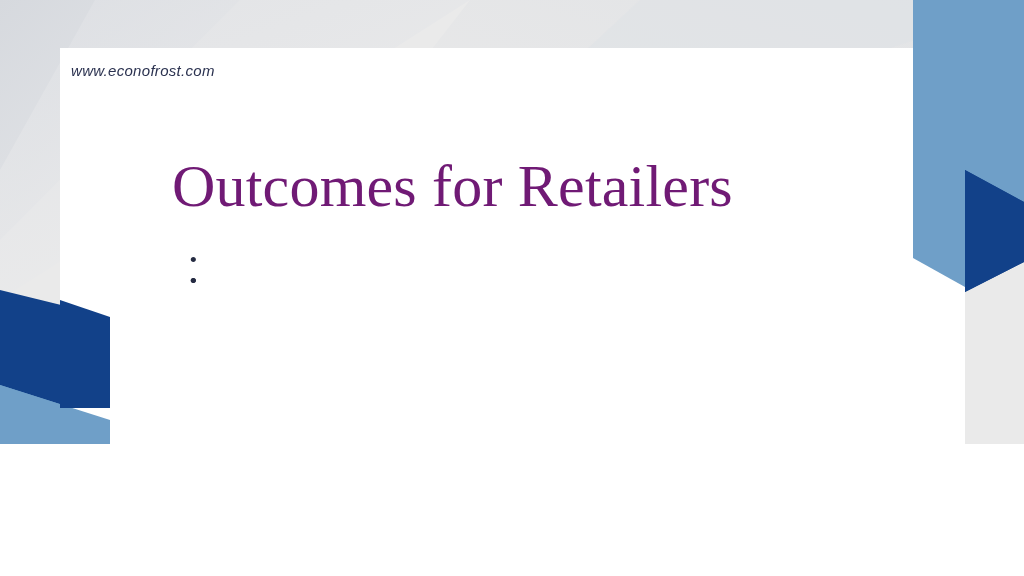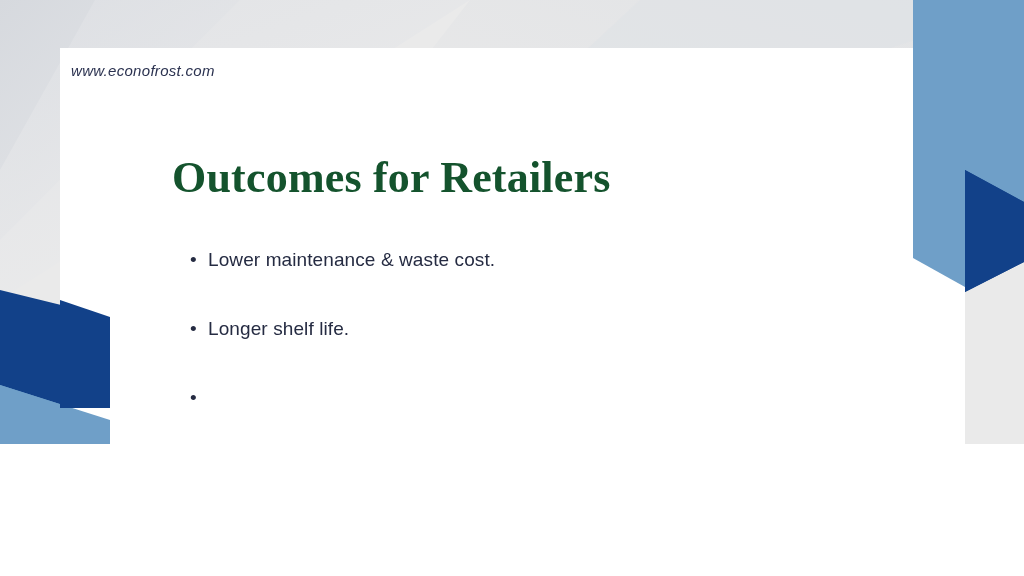--- a/index.html
+++ b/index.html
@@ -61,24 +61,24 @@
     letter-spacing: 0.3px;
     color: #2b3250;
     white-space: nowrap;
   }
 
   .title {
     position: absolute;
     left: 172px;
     top: 155px;
     font-family: "Liberation Serif", serif;
-    font-size: 44px;
+    font-size: 60px;
     line-height: 1.05;
-    font-weight: 700;
-    color: #14532d;
+    font-weight: 400;
+    color: #701a75;
     letter-spacing: 0.2px;
     white-space: nowrap;
   }
 
   .bullets {
     position: absolute;
     left: 190px;
     top: 236px;
     width: 560px;
     margin: 0;
@@ -175,25 +175,23 @@
     <polygon points="60,300 110,317 110,408 60,408" fill="#124189"></polygon>
   </svg>
 
   <div class="url">www.econofrost.com</div>
 
   <div class="title">Outcomes for Retailers</div>
 
   <ul class="bullets">
     <li>
       <span class="marker">•</span>
-      <span>Lower maintenance &amp; waste cost.</span>
     </li>
     <li>
       <span class="marker">•</span>
-      <span>Longer shelf life.</span>
     </li>
     <li>
       <span class="marker">•</span>
     </li>
   </ul>
 
   <div class="dot-grid" id="dot-grid">
       <div class="dot" style="left: 0px; top: 0px; width: 8px; height: 8px; background: rgb(22, 66, 140);"></div>
       <div class="dot" style="left: 37px; top: 0px; width: 8px; height: 8px; background: rgb(22, 66, 140);"></div>
       <div class="dot" style="left: 74px; top: 0px; width: 8px; height: 8px; background: rgb(22, 66, 140);"></div>

